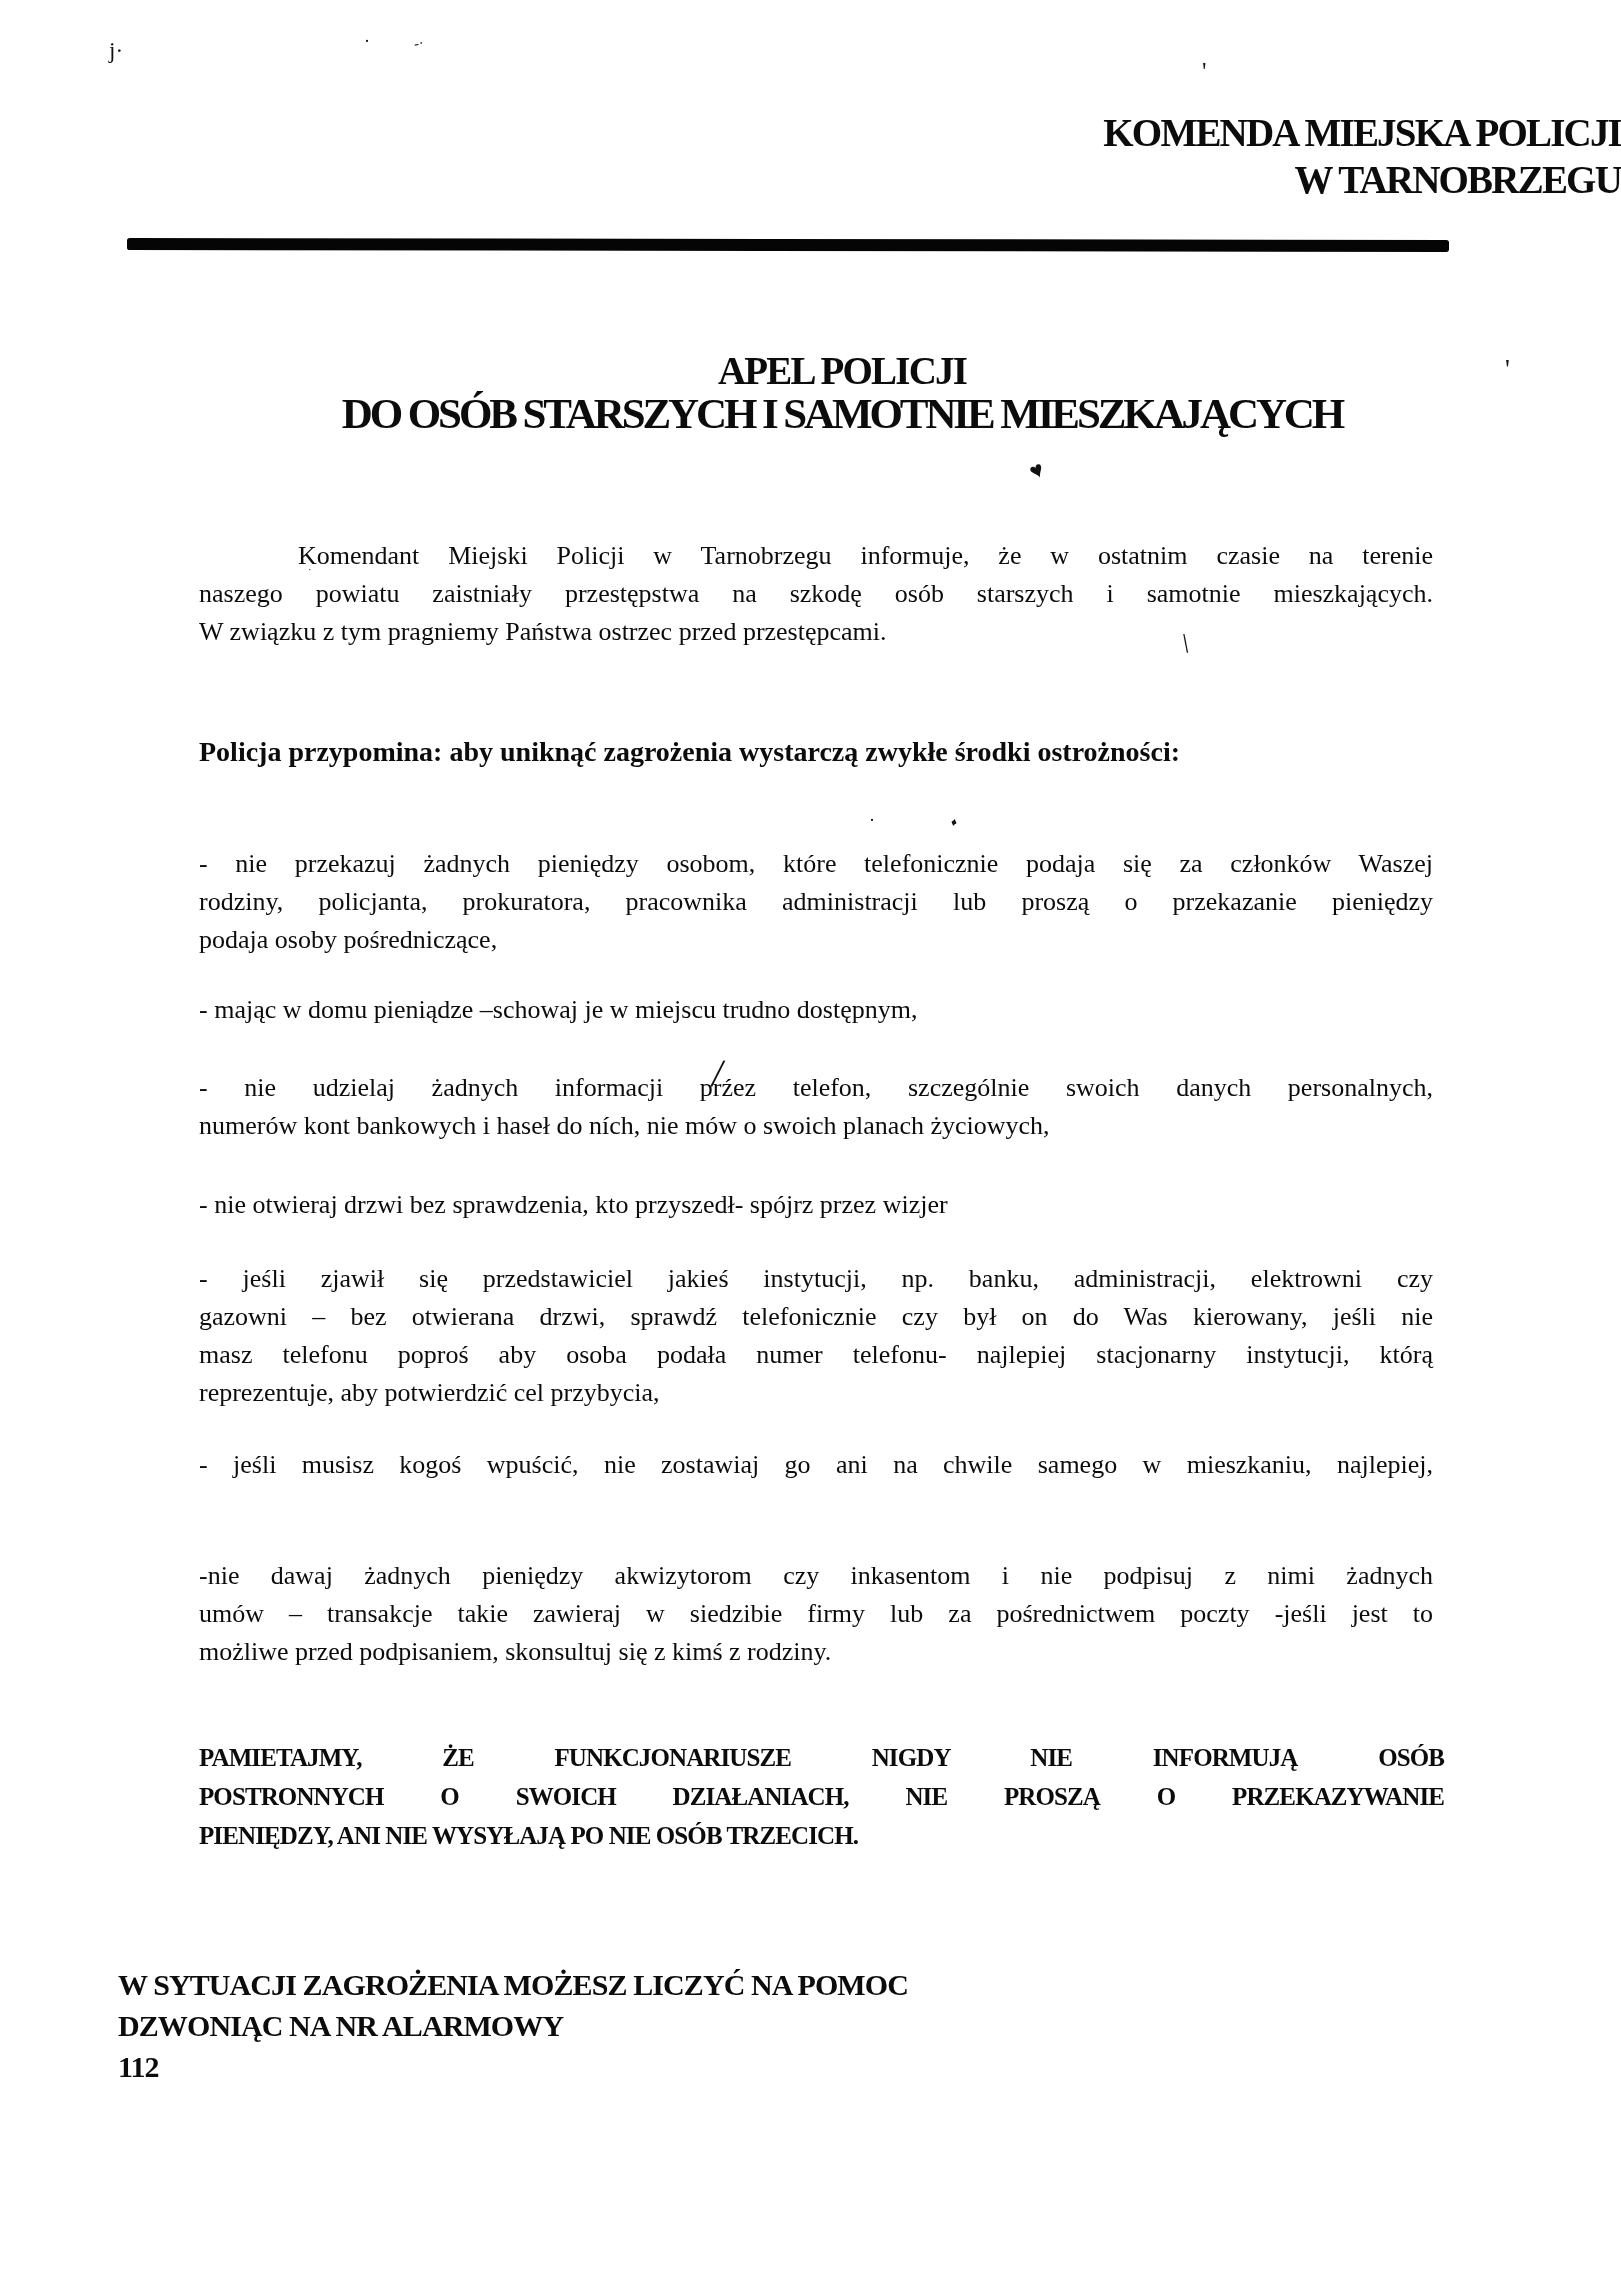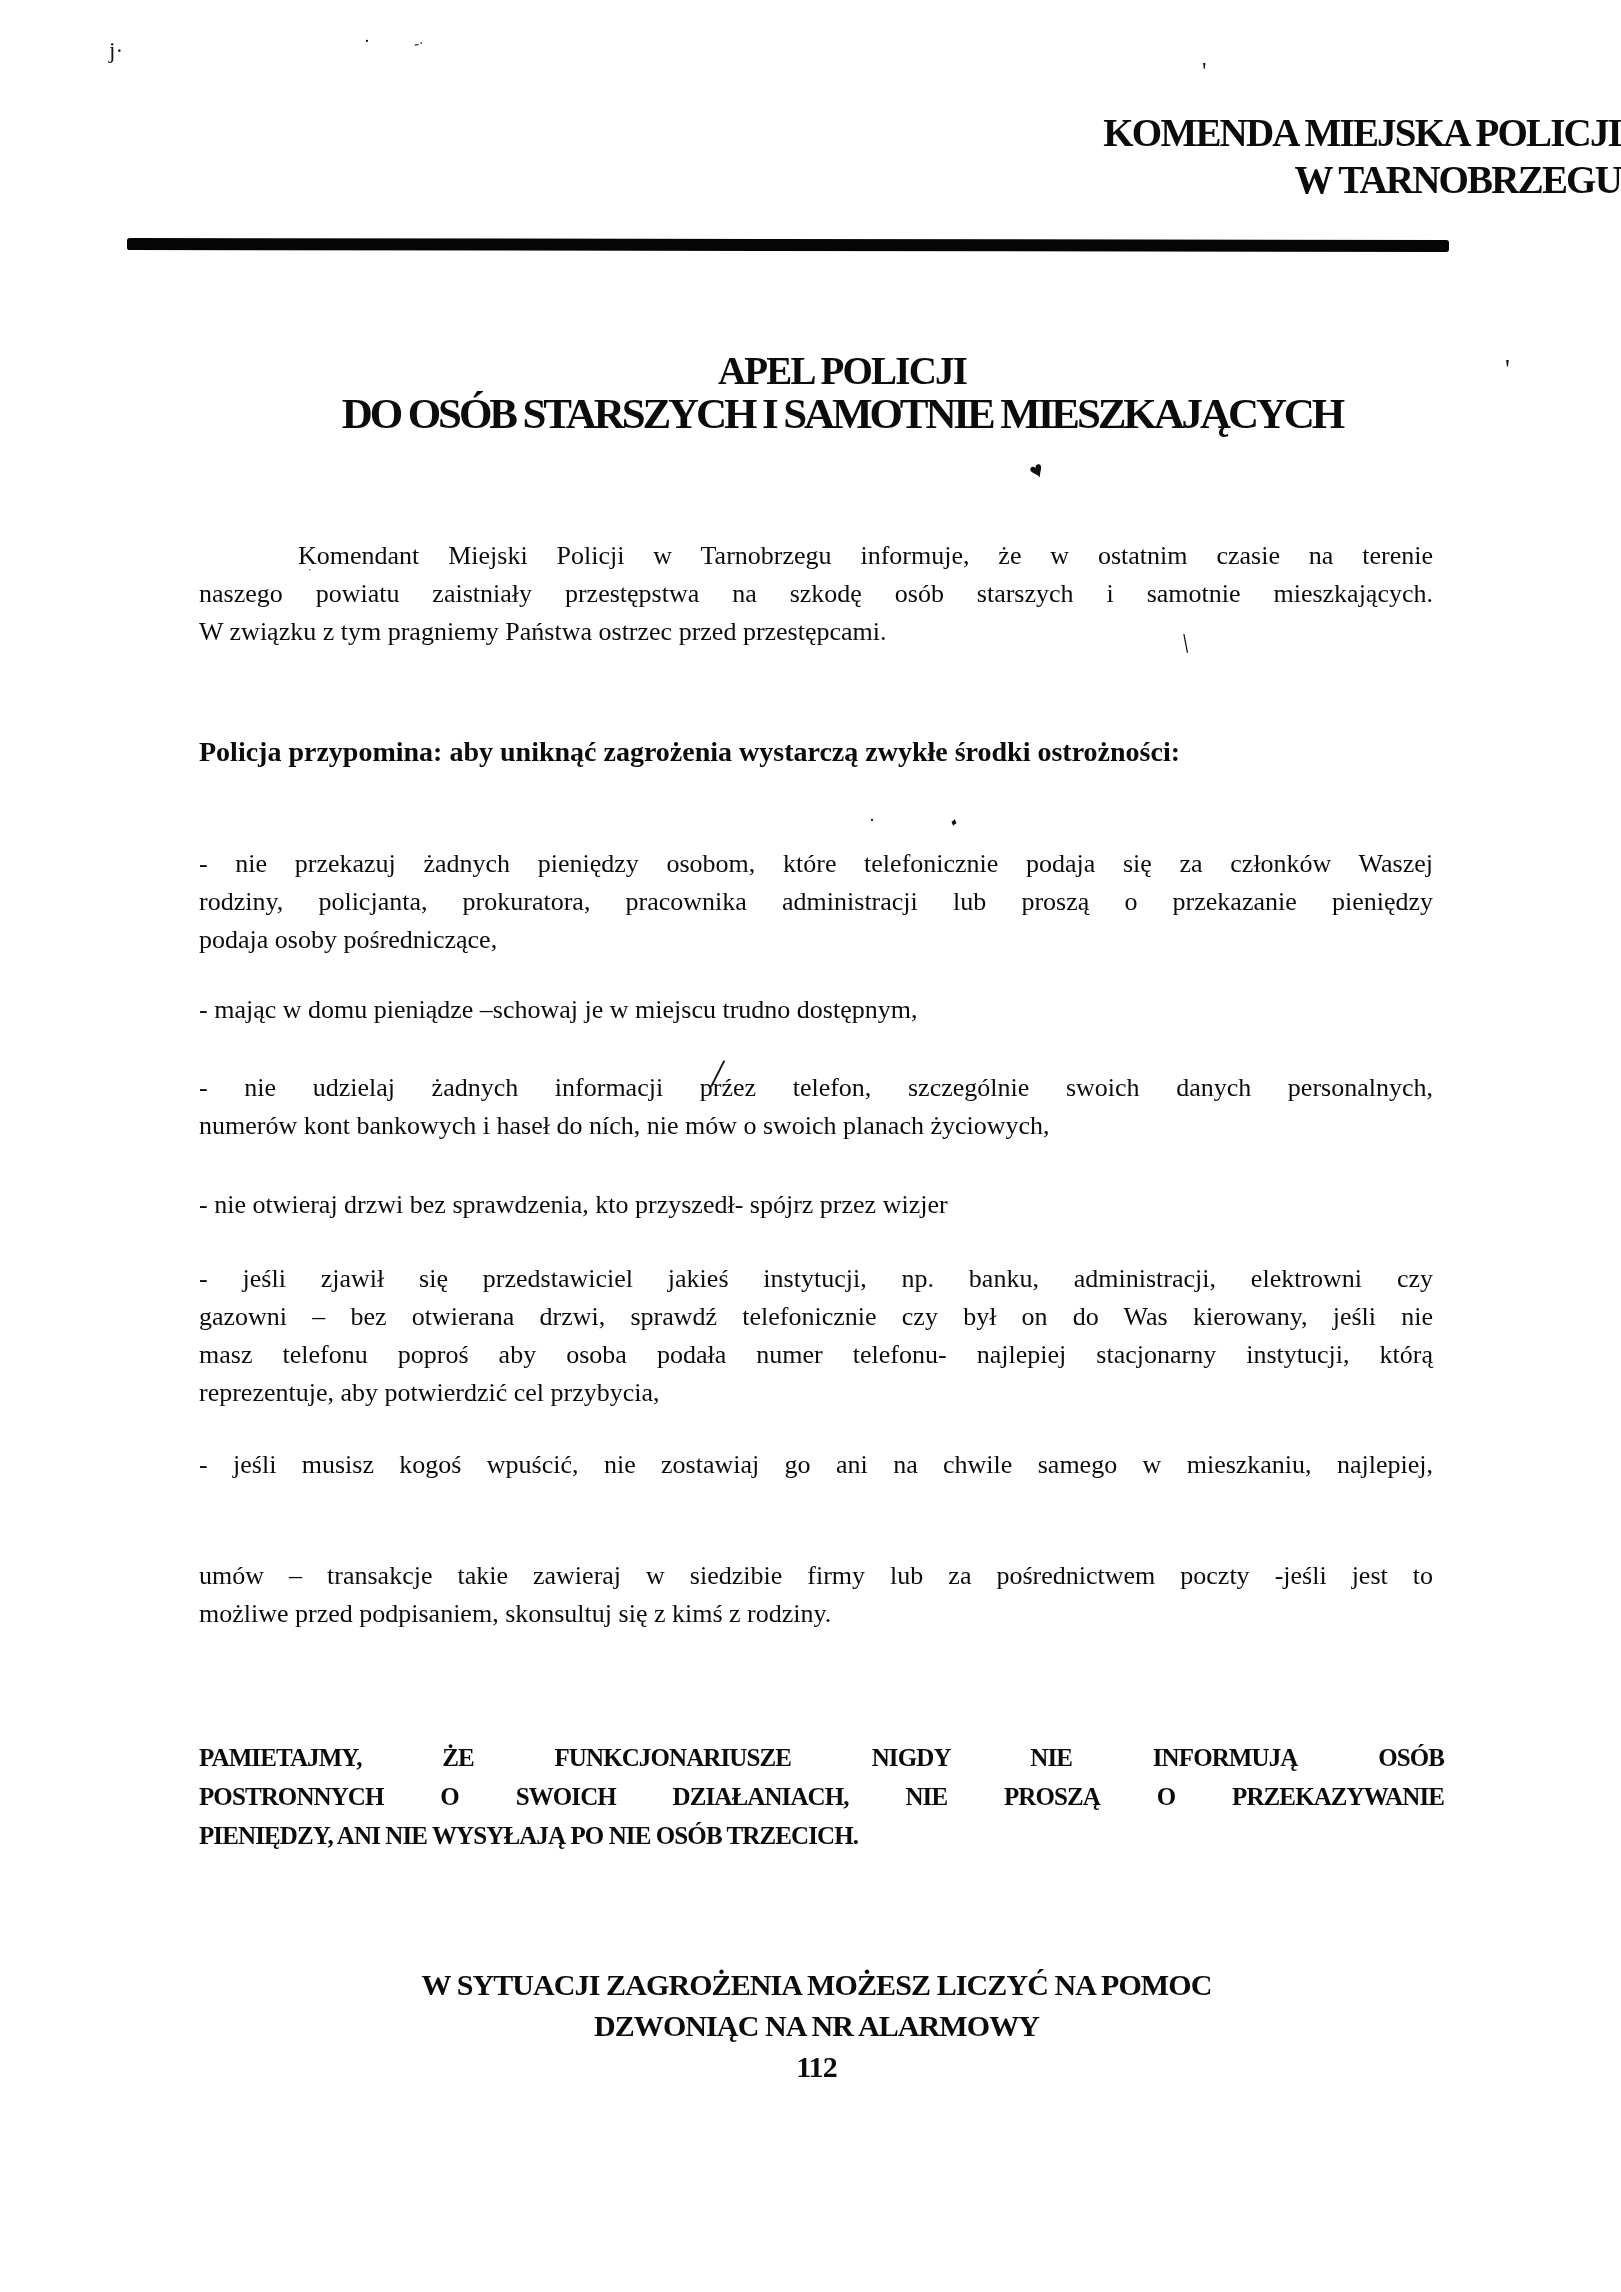--- a/index.html
+++ b/index.html
@@ -26,21 +26,21 @@
   .body-blk{left:199px;width:1234px;font-size:26px;line-height:38px;}
   .ln{display:block;}
   .jf{text-align:justify;text-align-last:justify;}
   .indent{text-indent:99px;}
   .heading{left:199px;top:733px;width:1234px;
            font-weight:bold;font-size:28px;line-height:38px;}
   
   .warning{left:199px;top:1738px;width:1245px;
            font-weight:bold;font-size:25px;line-height:39px;letter-spacing:-0.9px;}
   
-  .footer{left:118px;top:1964px;width:1397px;text-align:center;
+  .footer{left:118px;top:1964px;width:1397px;text-align:left;
           font-weight:bold;font-size:30px;line-height:41px;letter-spacing:-0.9px;}
   
   .speck{position:absolute;color:#111;line-height:1;user-select:none;}
 </style>
 </head>
 <body>
 
 <div class="page">
 
   <div class="blk hq">
@@ -87,20 +87,21 @@
     <span class="ln jf">gazowni – bez otwierana drzwi, sprawdź telefonicznie czy był on do Was kierowany, jeśli nie</span>
     <span class="ln jf">masz telefonu poproś aby osoba podała numer telefonu- najlepiej stacjonarny instytucji, którą</span>
     <span class="ln">reprezentuje, aby potwierdzić cel przybycia,</span>
   </div>
 
   <div class="blk body-blk" style="top:1446px">
     <span class="ln jf">- jeśli musisz kogoś wpuścić, nie zostawiaj go ani na chwile samego w mieszkaniu, najlepiej,</span>
   </div>
 
   <div class="blk body-blk" style="top:1557px">
+    <span class="ln jf">-nie dawaj żadnych pieniędzy akwizytorom czy inkasentom i nie podpisuj z nimi żadnych</span>
     <span class="ln jf">umów – transakcje takie zawieraj w siedzibie firmy lub za pośrednictwem poczty -jeśli jest to</span>
     <span class="ln">możliwe przed podpisaniem, skonsultuj się z kimś z rodziny.</span>
   </div>
 
   <div class="blk warning">
     <span class="ln jf">PAMIETAJMY, ŻE FUNKCJONARIUSZE NIGDY NIE INFORMUJĄ OSÓB</span>
     <span class="ln jf">POSTRONNYCH O SWOICH DZIAŁANIACH, NIE PROSZĄ O PRZEKAZYWANIE</span>
     <span class="ln">PIENIĘDZY, ANI NIE WYSYŁAJĄ PO NIE OSÓB TRZECICH.</span>
   </div>
 

